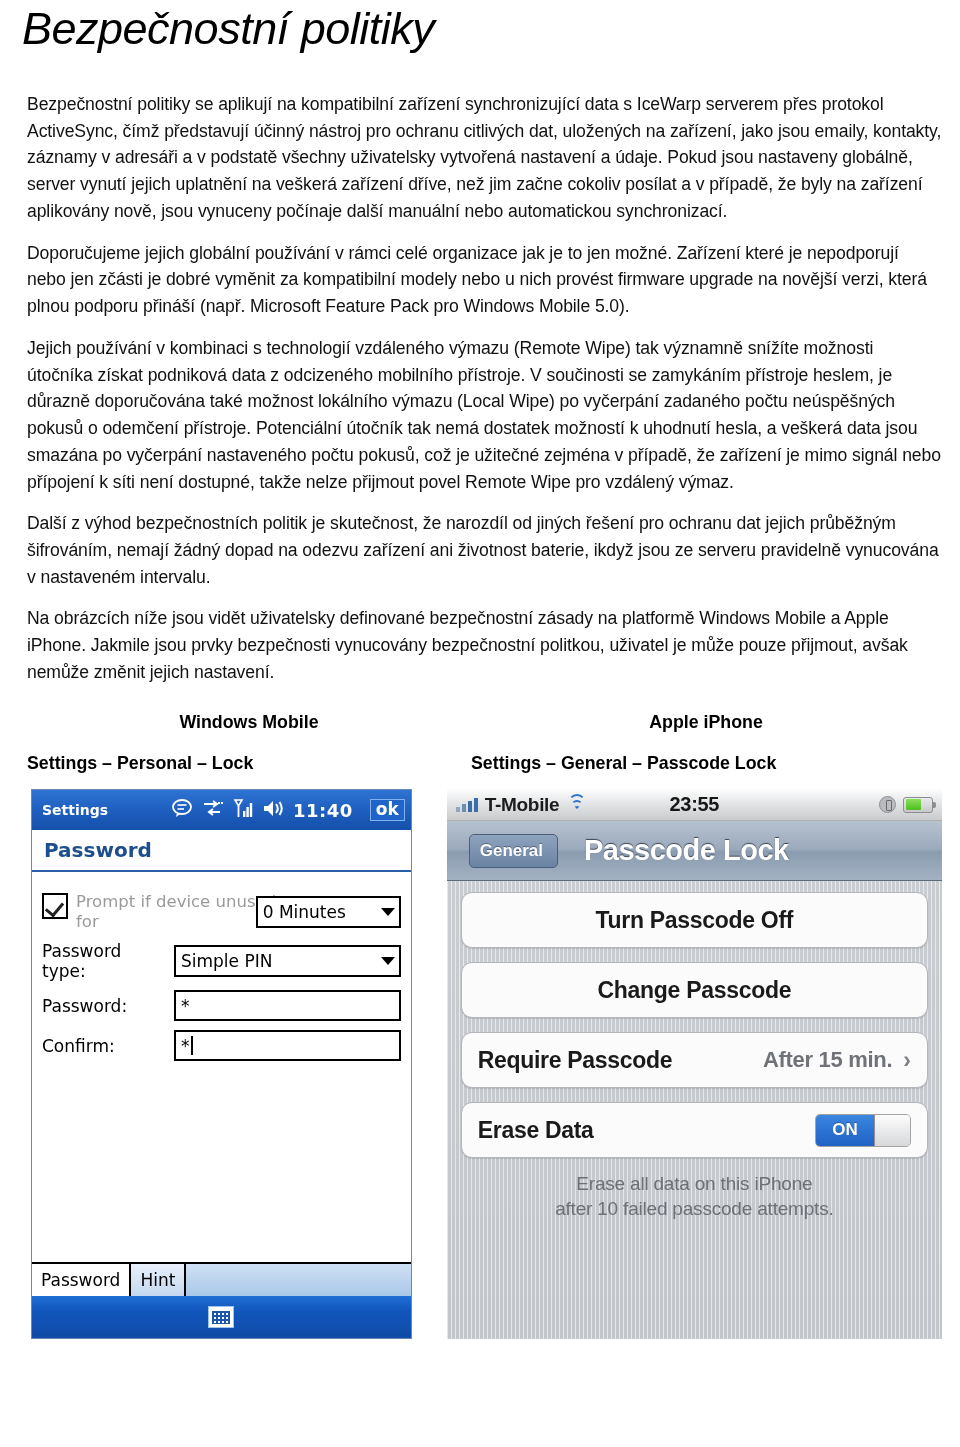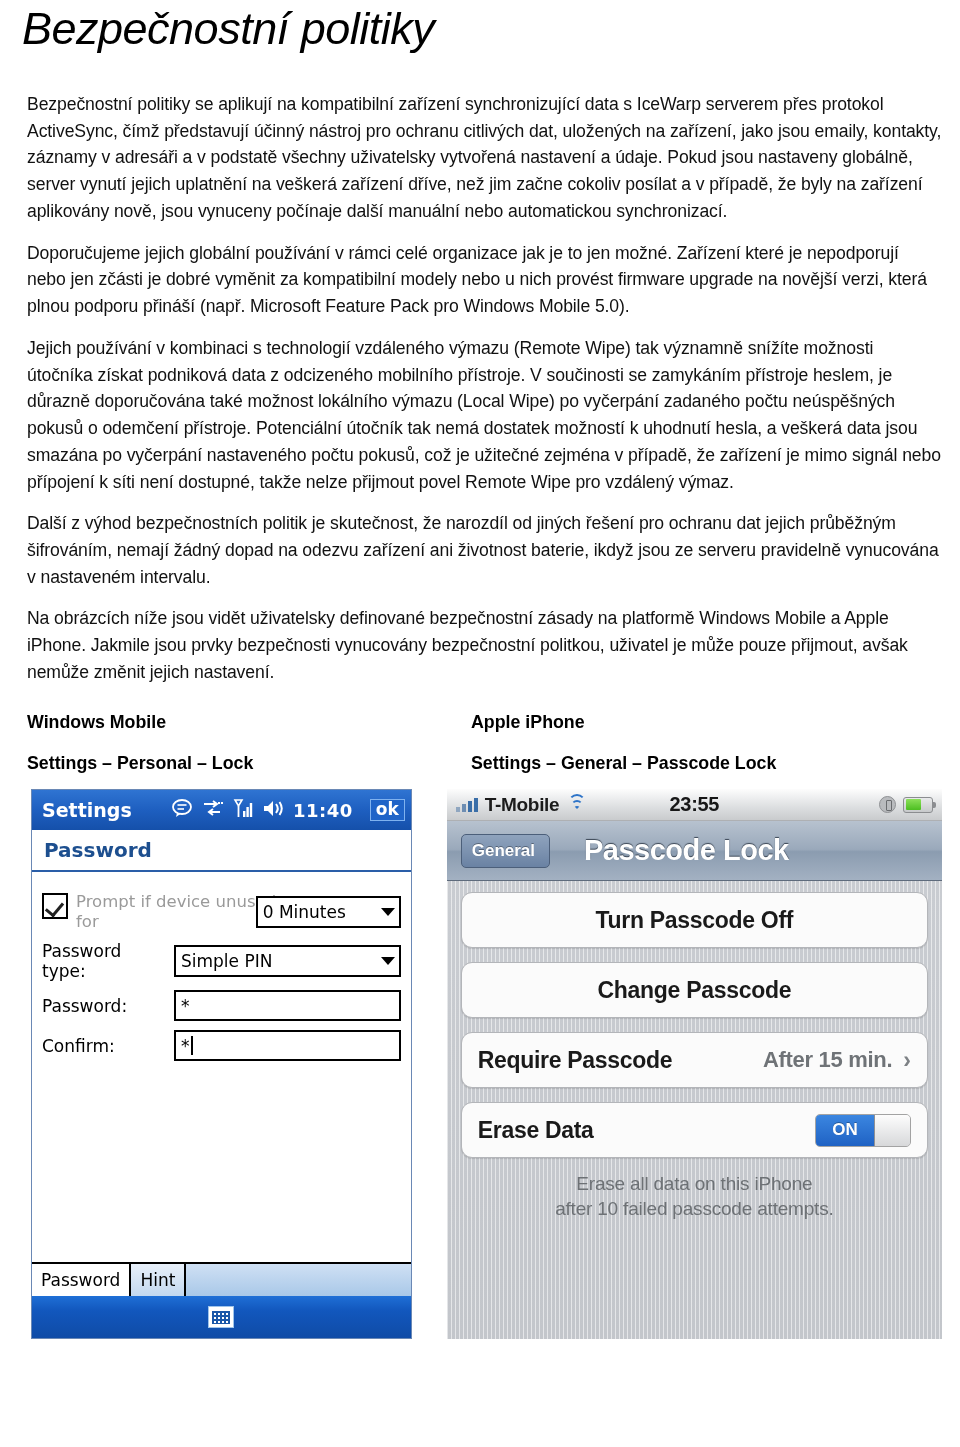--- a/index.html
+++ b/index.html
@@ -46,20 +46,21 @@
     margin-left: 9px;
   }
   .cap-col-left { width: 444px; }
   .cap-col-right { width: 470px; }
   .cap-title {
     font-size: 17.8px;
     font-weight: 700;
     line-height: 1.45;
     margin-bottom: 16px;
     color: #000;
+    text-align: center;
   }
   .cap-sub {
     font-size: 17.8px;
     font-weight: 700;
     line-height: 1.45;
     color: #000;
   }
 
   
   .shots {
@@ -83,21 +84,21 @@
   .wm-titlebar {
     height: 40px;
     background: linear-gradient(to bottom,#2a6fd0 0%, #1b5bbd 45%, #14,#1450a9 100%);
     background: linear-gradient(to bottom,#2f74d2 0%, #1e5fc0 50%, #1550aa 100%);
     display: flex;
     align-items: center;
     padding: 0 6px 0 10px;
     color: #ffffff;
   }
   .wm-title {
-    font-size: 19px;
+    font-size: 14px;
     font-weight: 700;
     color: #ffffff;
     flex: 0 0 auto;
     letter-spacing: 0px;
   }
   .wm-tray {
     margin-left: auto;
     display: flex;
     align-items: center;
     gap: 9px;
@@ -398,21 +399,21 @@
     align-items: center;
     padding: 0 14px 0 10px;
     background: linear-gradient(to bottom,#8fa3bd,#6a82a3);
     border: 1px solid #4c5f7a;
     border-radius: 5px;
     color: #ffffff;
     font-size: 17px;
     font-weight: 700;
     text-shadow: 0 -1px 0 rgba(0,0,0,.35);
     position: relative;
-    margin-left: 4px;
+    margin-left: 12px;
   }
   .back-btn::before {
     content:"";
     position:absolute;
     left:-13px; top:50%;
     transform: translateY(-50%) rotate(45deg);
     width: 24px; height: 24px;
     background: linear-gradient(135deg,#8ba0ba,#7088a8);
     border-left: 1px solid #4c5f7a;
     border-bottom: 1px solid #4c5f7a;

